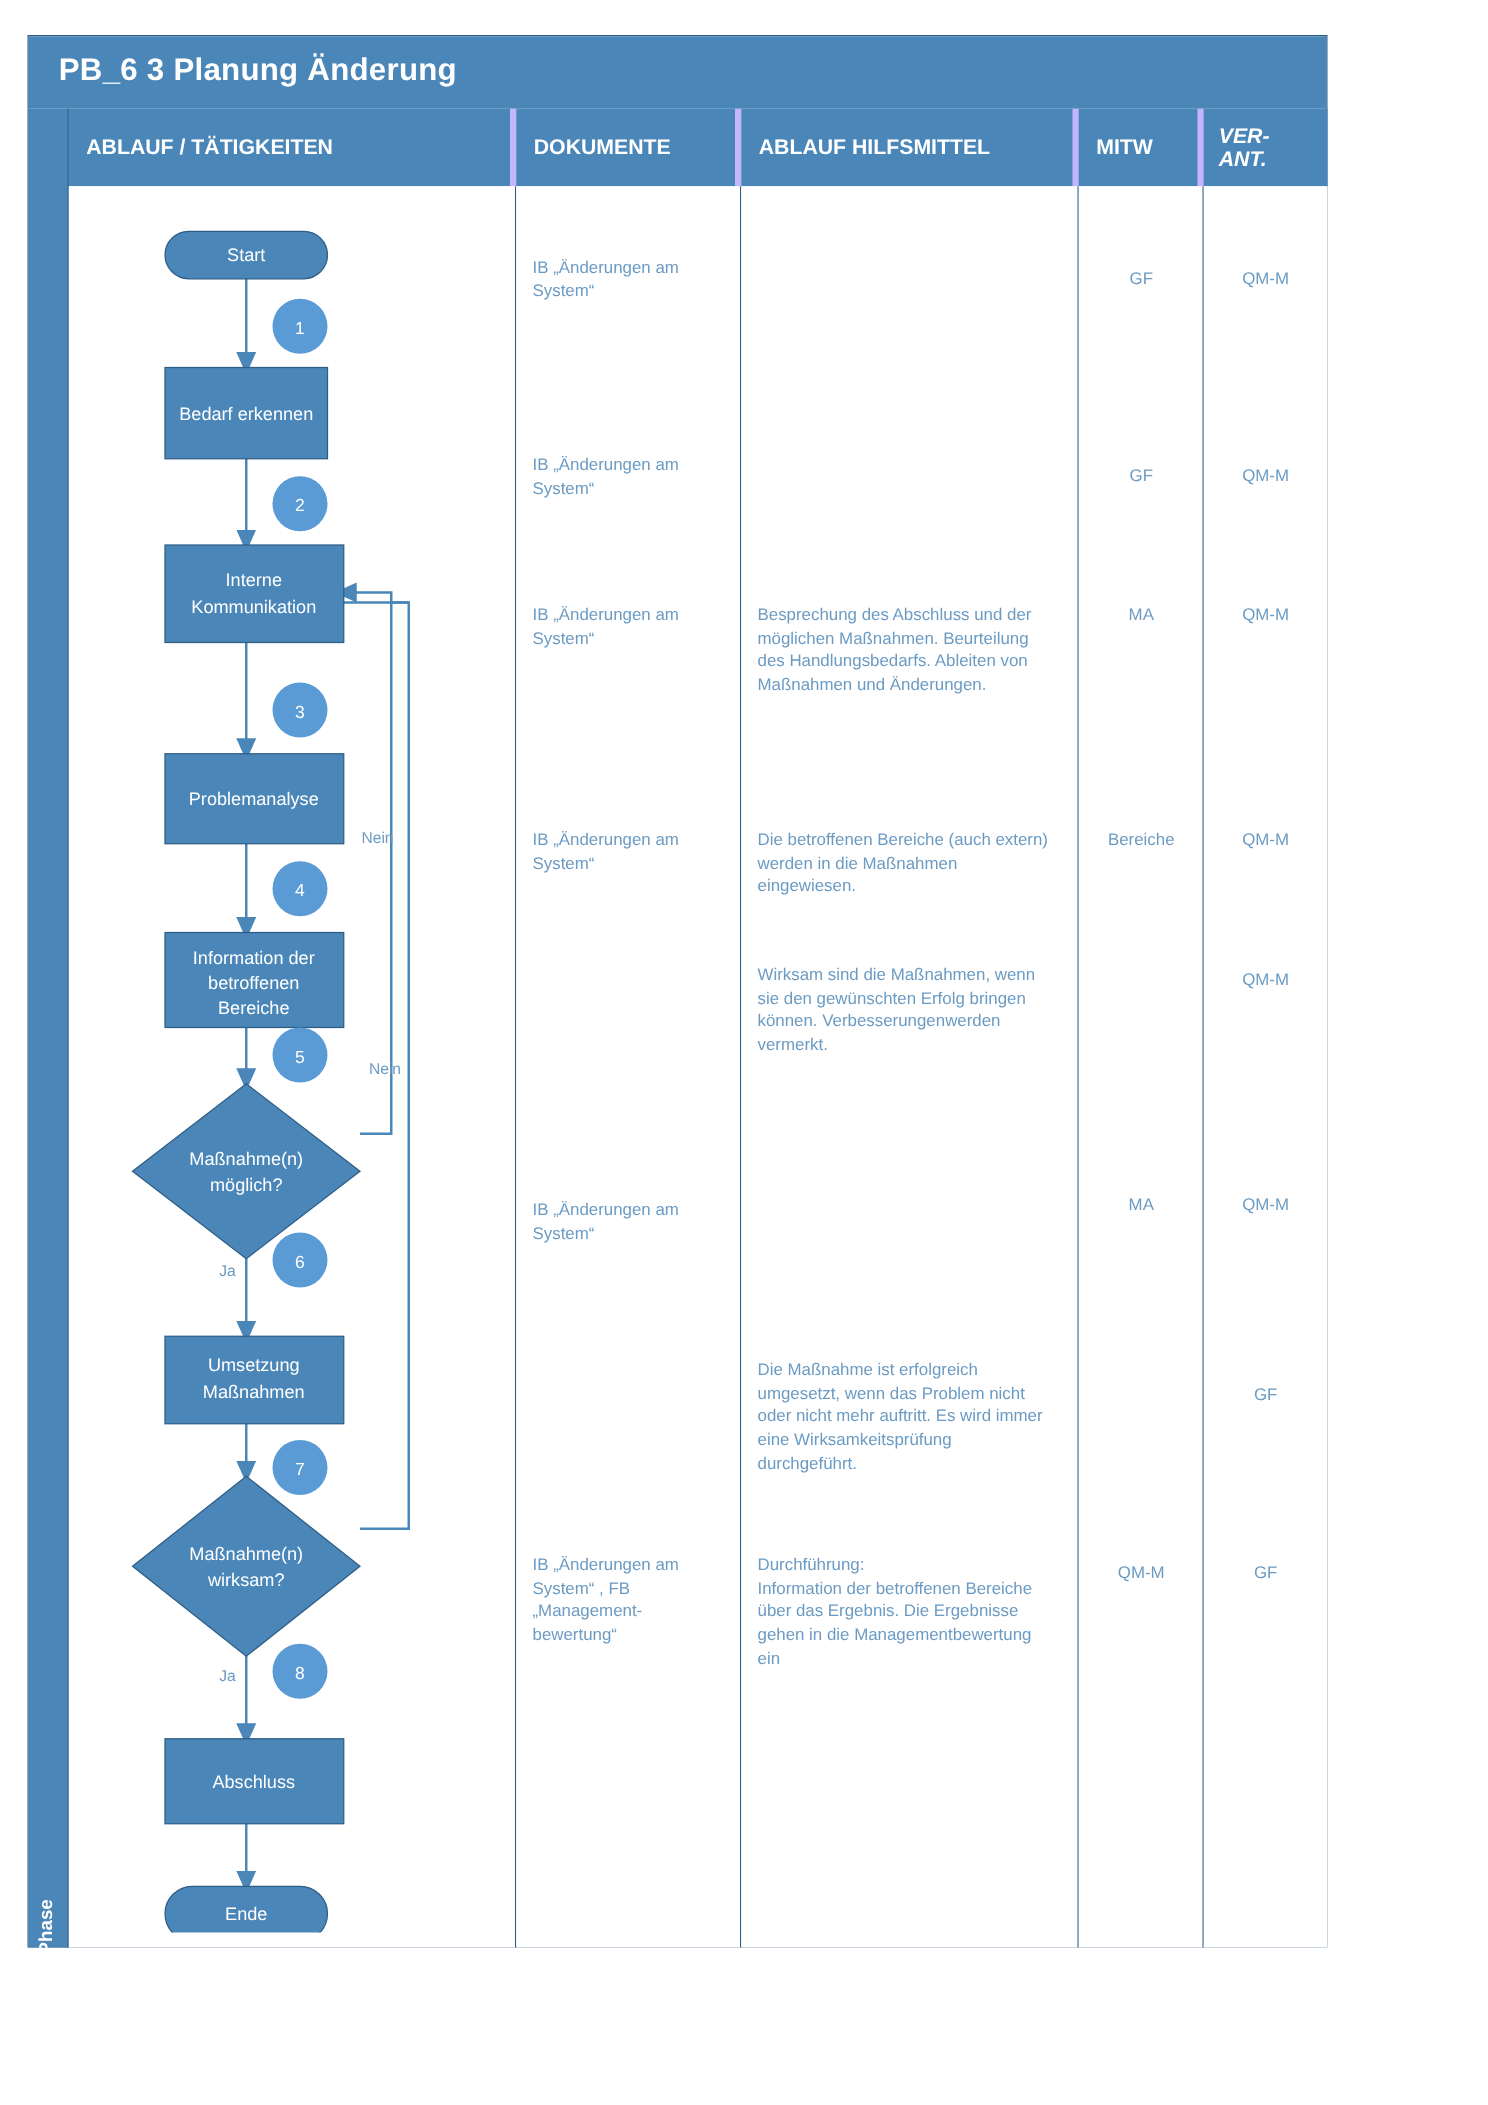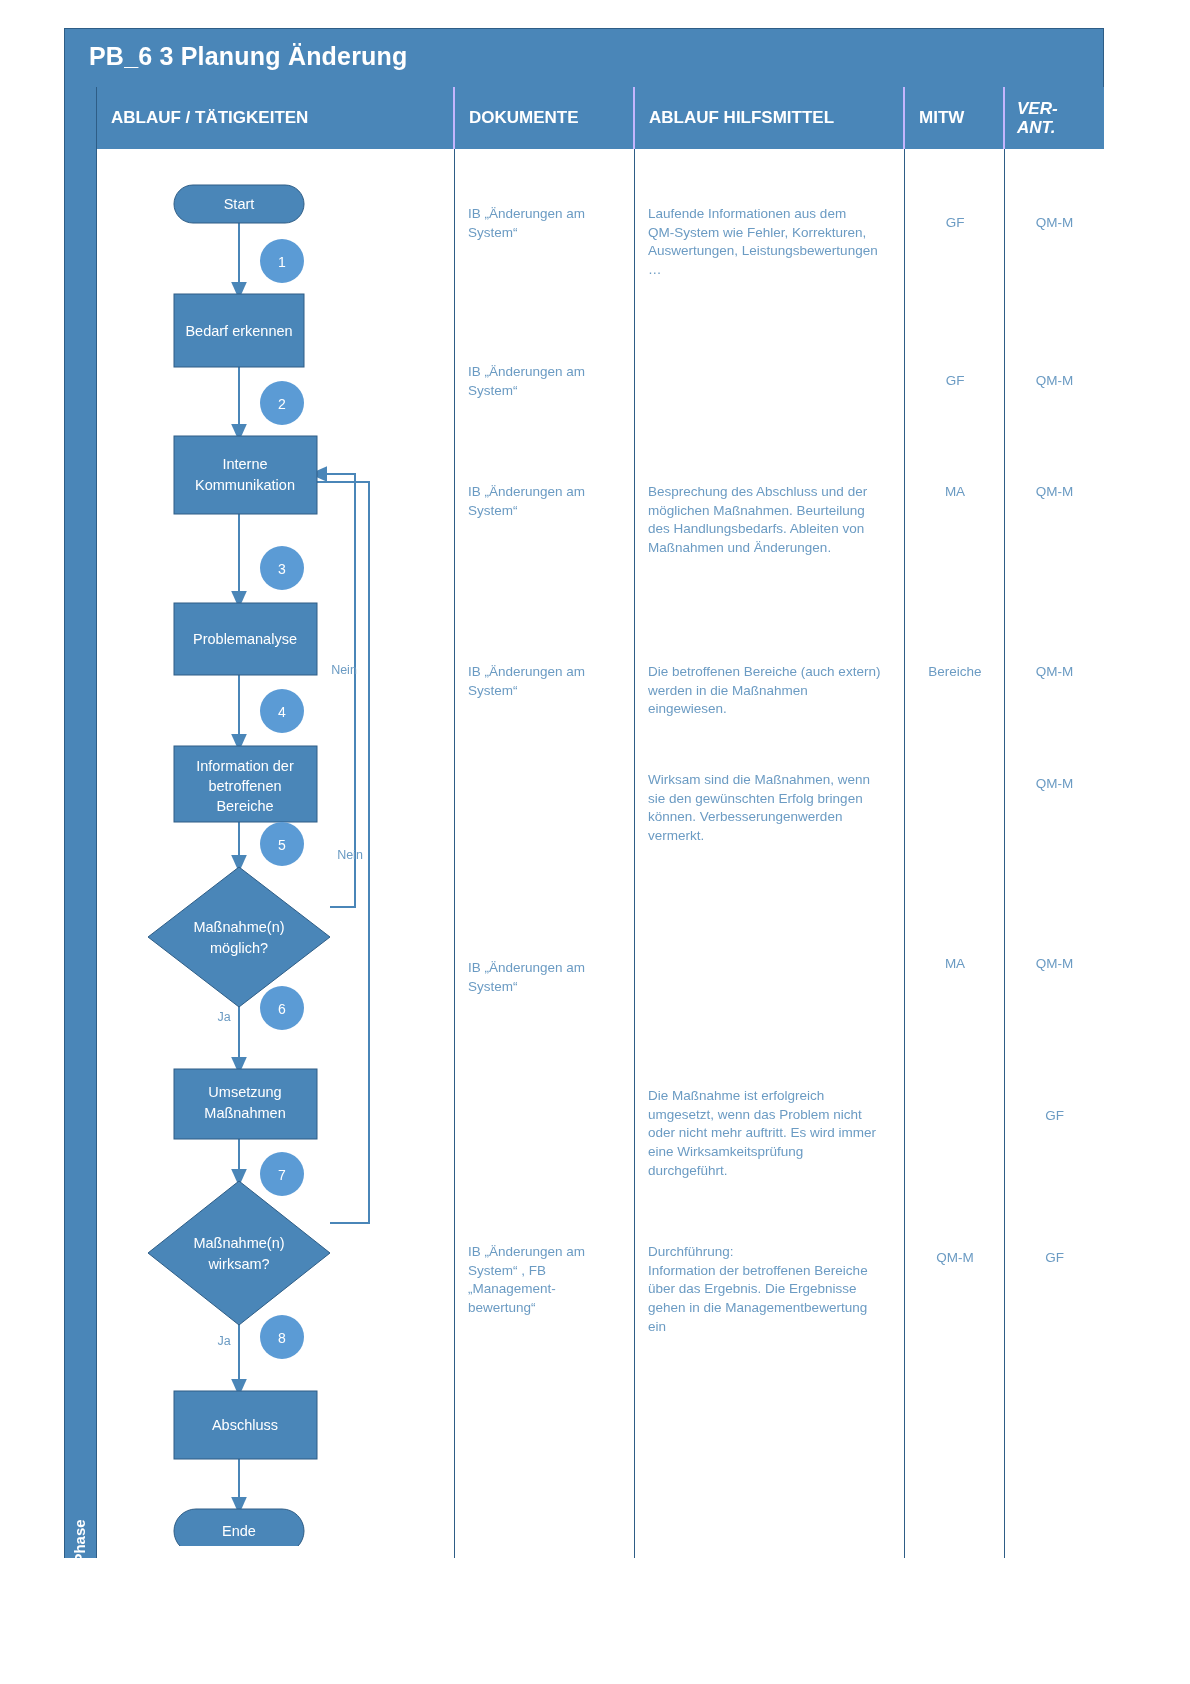--- a/index.html
+++ b/index.html
@@ -3,21 +3,21 @@
 <meta charset="utf-8">
 <style>
   html,body{margin:0;padding:0;background:#ffffff;}
   body{
     font-family:"Liberation Sans","DejaVu Sans",sans-serif;
     width:1190px;height:1684px;position:relative;overflow:hidden;
   }
   
   #page{
     position:absolute;left:22px;top:28px;width:1040px;height:1530px;
-    border:1px solid #2e5d86;background:#ffffff;box-sizing:border-box;margin-left:42px;
+    border:1px solid #2e5d86;background:#ffffff;box-sizing:border-box;
   }
   
   .titlebar{
     position:absolute;left:0;top:0;width:100%;height:58px;
     background:#4a86b8;box-sizing:border-box;
   }
   .titlebar .ttl{
     position:absolute;left:24px;top:13px;
     color:#ffffff;font-size:25px;font-weight:bold;letter-spacing:.2px;
     white-space:nowrap;
@@ -30,21 +30,21 @@
   .phase-rail .plabel{
     position:absolute;left:-26px;bottom:8px;width:80px;
     color:#ffffff;font-size:15px;font-weight:bold;
     transform:rotate(-90deg);transform-origin:center;
     text-align:center;
   }
   
   .colhead{
     position:absolute;top:58px;height:62px;
     background:#4a86b8;box-sizing:border-box;
-    border-right:2px solid #c4b5fd;
+    border-right:5px solid #c4b5fd;
     color:#ffffff;font-size:17px;font-weight:bold;
     display:flex;align-items:center;
   }
   .colhead span{padding-left:14px;line-height:1.12;}
   .colhead.two span{padding-left:12px;}
   
   .colbody{
     position:absolute;top:120px;height:1409px;
     box-sizing:border-box;border-right:1px solid #2e5d86;
     background:#ffffff;
@@ -237,24 +237,20 @@
 System“</div>
   <div class="cell" style="left:403px;top:634px;width:165px;">IB „Änderungen am
 System“</div>
   <div class="cell" style="left:403px;top:930px;width:165px;">IB „Änderungen am
 System“</div>
   <div class="cell" style="left:403px;top:1214px;width:165px;">IB „Änderungen am
 System“ , FB
 „Management-
 bewertung“</div>
 
-  <div class="cell" style="left:583px;top:176px;width:258px;">Laufende Informationen aus dem
-QM-System wie Fehler, Korrekturen,
-Auswertungen, Leistungsbewertungen
-…</div>
   <div class="cell" style="left:583px;top:454px;width:258px;">Besprechung des Abschluss und der
 möglichen Maßnahmen. Beurteilung
 des Handlungsbedarfs. Ableiten von
 Maßnahmen und Änderungen.</div>
   <div class="cell" style="left:583px;top:634px;width:258px;">Die betroffenen Bereiche (auch extern)
 werden in die Maßnahmen
 eingewiesen.</div>
   <div class="cell" style="left:583px;top:742px;width:258px;">Wirksam sind die Maßnahmen, wenn
 sie den gewünschten Erfolg bringen
 können. Verbesserungenwerden

